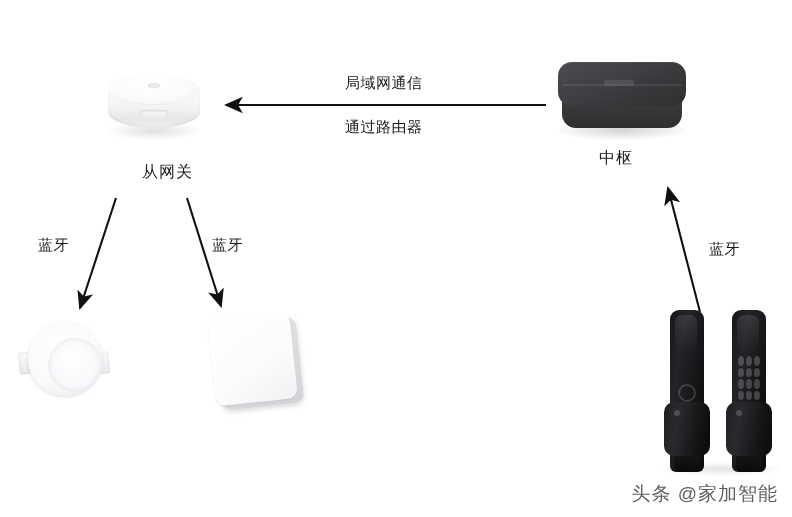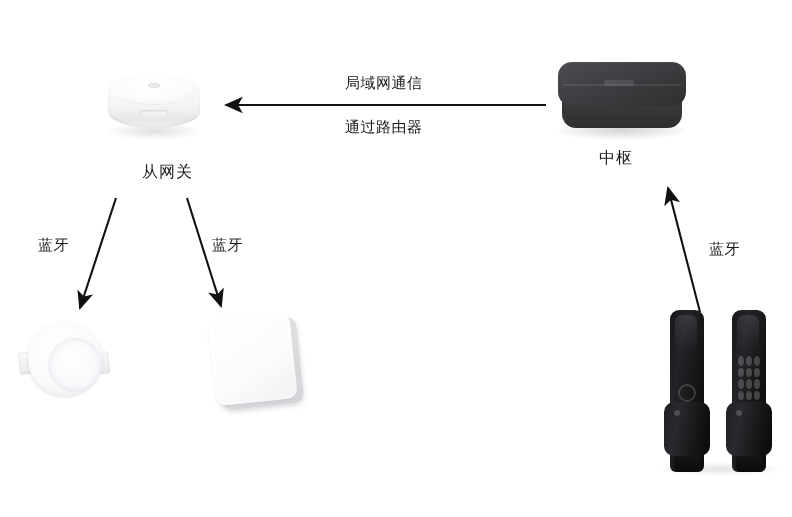--- a/index.html
+++ b/index.html
@@ -315,14 +315,15 @@
         <div class="lp-key"></div>
       </div>
       <div class="lp-strip"></div>
       <div class="lp-handle">
         <div class="lp-handle-notch"></div>
       </div>
       <div class="lp-foot"></div>
     </div>
   </div>
 
+  <div id="watermark">头条 @家加智能</div>
 
 </div>
 
 </body></html>

